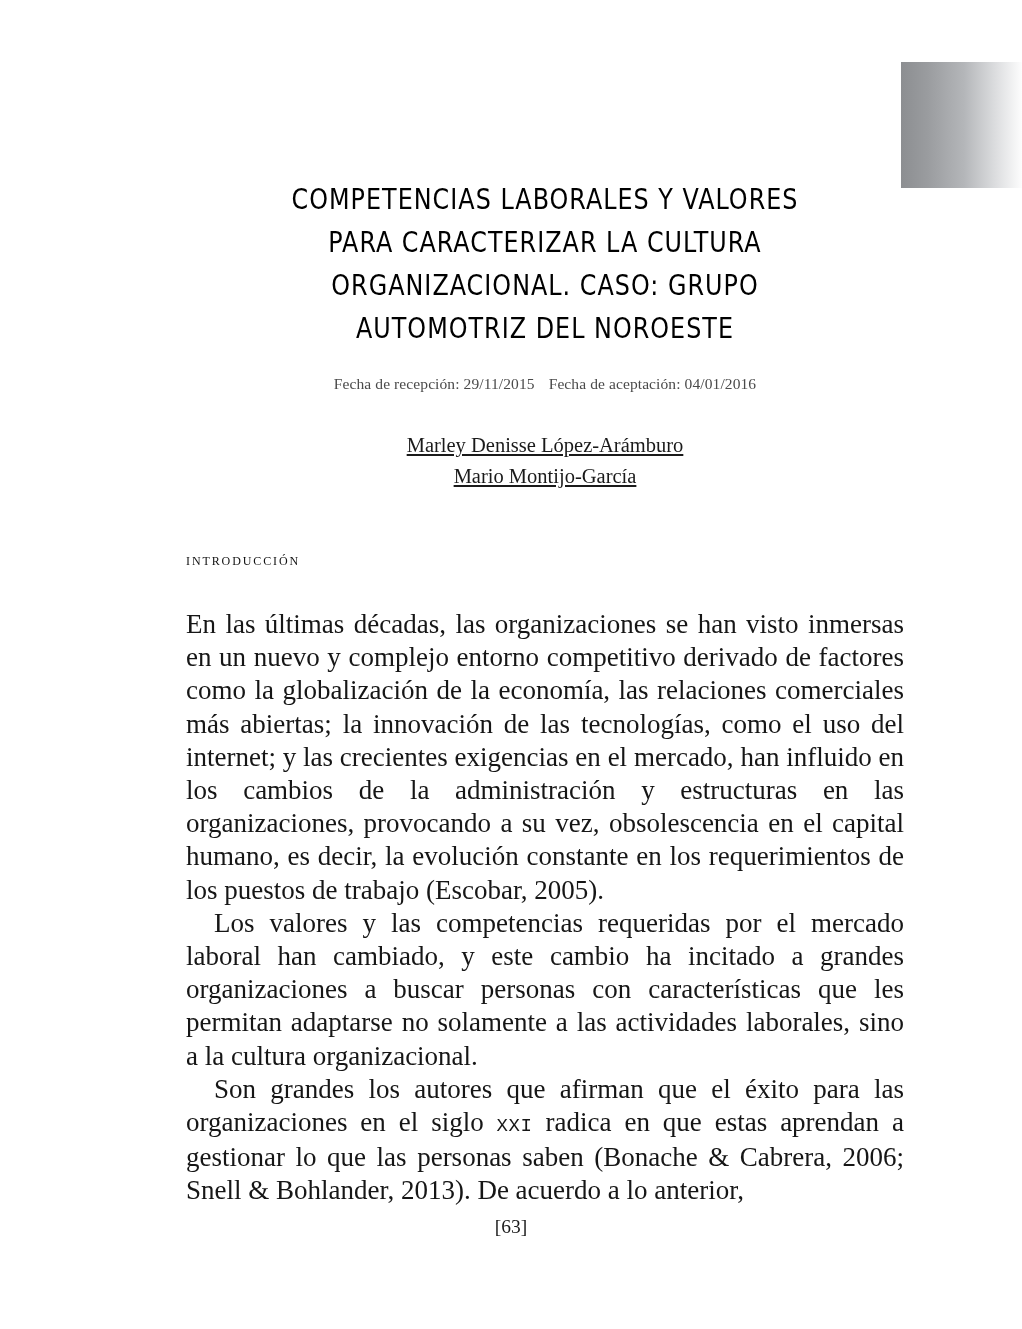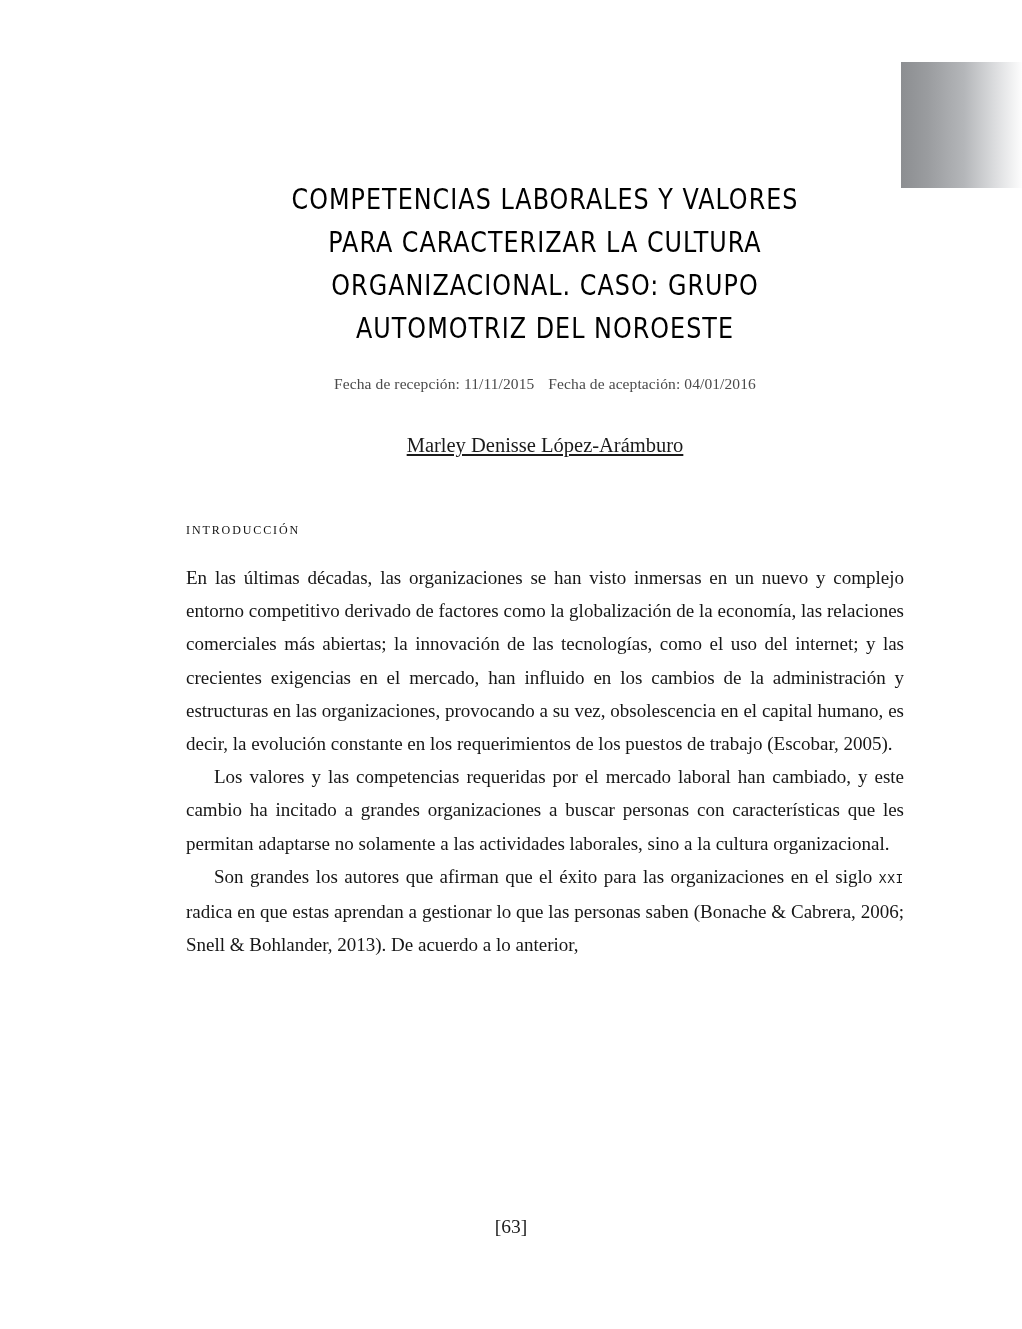--- a/index.html
+++ b/index.html
@@ -99,22 +99,22 @@
     font-size: 16.5px;
     letter-spacing: 1.9px;
     font-variant: small-caps;
     text-transform: lowercase;
     color: #111111;
     font-family: Liberation Serif, serif;
   }
 
   
   .body-text {
-    margin-top: 22px;
-    font-size: 19px;
+    margin-top: 38px;
+    font-size: 27px;
     line-height: 33.2px;
     text-align: justify;
     color: #161616;
     hyphens: manual;
   }
   .body-text p {
     margin: 0;
   }
   .body-text p + p {
     text-indent: 28px;
@@ -148,25 +148,26 @@
 
     <div class="title-block">
       <div class="title-line">COMPETENCIAS LABORALES Y VALORES</div>
       <div class="title-line">PARA CARACTERIZAR LA CULTURA</div>
       <div class="title-line">ORGANIZACIONAL. CASO: GRUPO</div>
       <div class="title-line">AUTOMOTRIZ DEL NOROESTE</div>
     </div>
 
 
     <div class="dates">
-      <span>Fecha de recepción: 11/11/2015</span><span class="gap"></span><span>Fecha de aceptación: 04/01/2016</span>
+      <span>Fecha de recepción: 29/11/2015</span><span class="gap"></span><span>Fecha de aceptación: 04/01/2016</span>
     </div>
 
     <div class="authors">
       <div class="author">Marley Denisse López-Arámburo</div>
+      <div class="author">Mario Montijo-García</div>
     </div>
 
     <div class="section-heading">INTRODUCCIÓN</div>
 
     <div class="body-text">
       <p>En las últimas décadas, las organizaciones se han visto inmersas en un nuevo y complejo entorno competitivo derivado de factores como la globalización de la economía, las relaciones comerciales más abiertas; la innovación de las tecnologías, como el uso del internet; y las crecientes exigencias en el mercado, han influido en los cambios de la administración y estructuras en las organizaciones, provocando a su vez, obsolescencia en el capital humano, es decir, la evolución constante en los requerimientos de los puestos de trabajo (Escobar, 2005).</p>
       <p>Los valores y las competencias requeridas por el mercado laboral han cambiado, y este cambio ha incitado a grandes organizaciones a buscar personas con características que les permitan adaptarse no solamente a las actividades laborales, sino a la cultura organizacional.</p>
       <p><span>Son grandes los autores que afirman que el éxito para las organizaciones en el siglo </span><span class="smallcaps">XXI</span><span> radica en que estas aprendan a gestionar lo que las personas saben (Bonache &amp; Cabrera, 2006; Snell &amp; Bohlander, 2013). De acuerdo a lo anterior,</span></p>
     </div>
 

